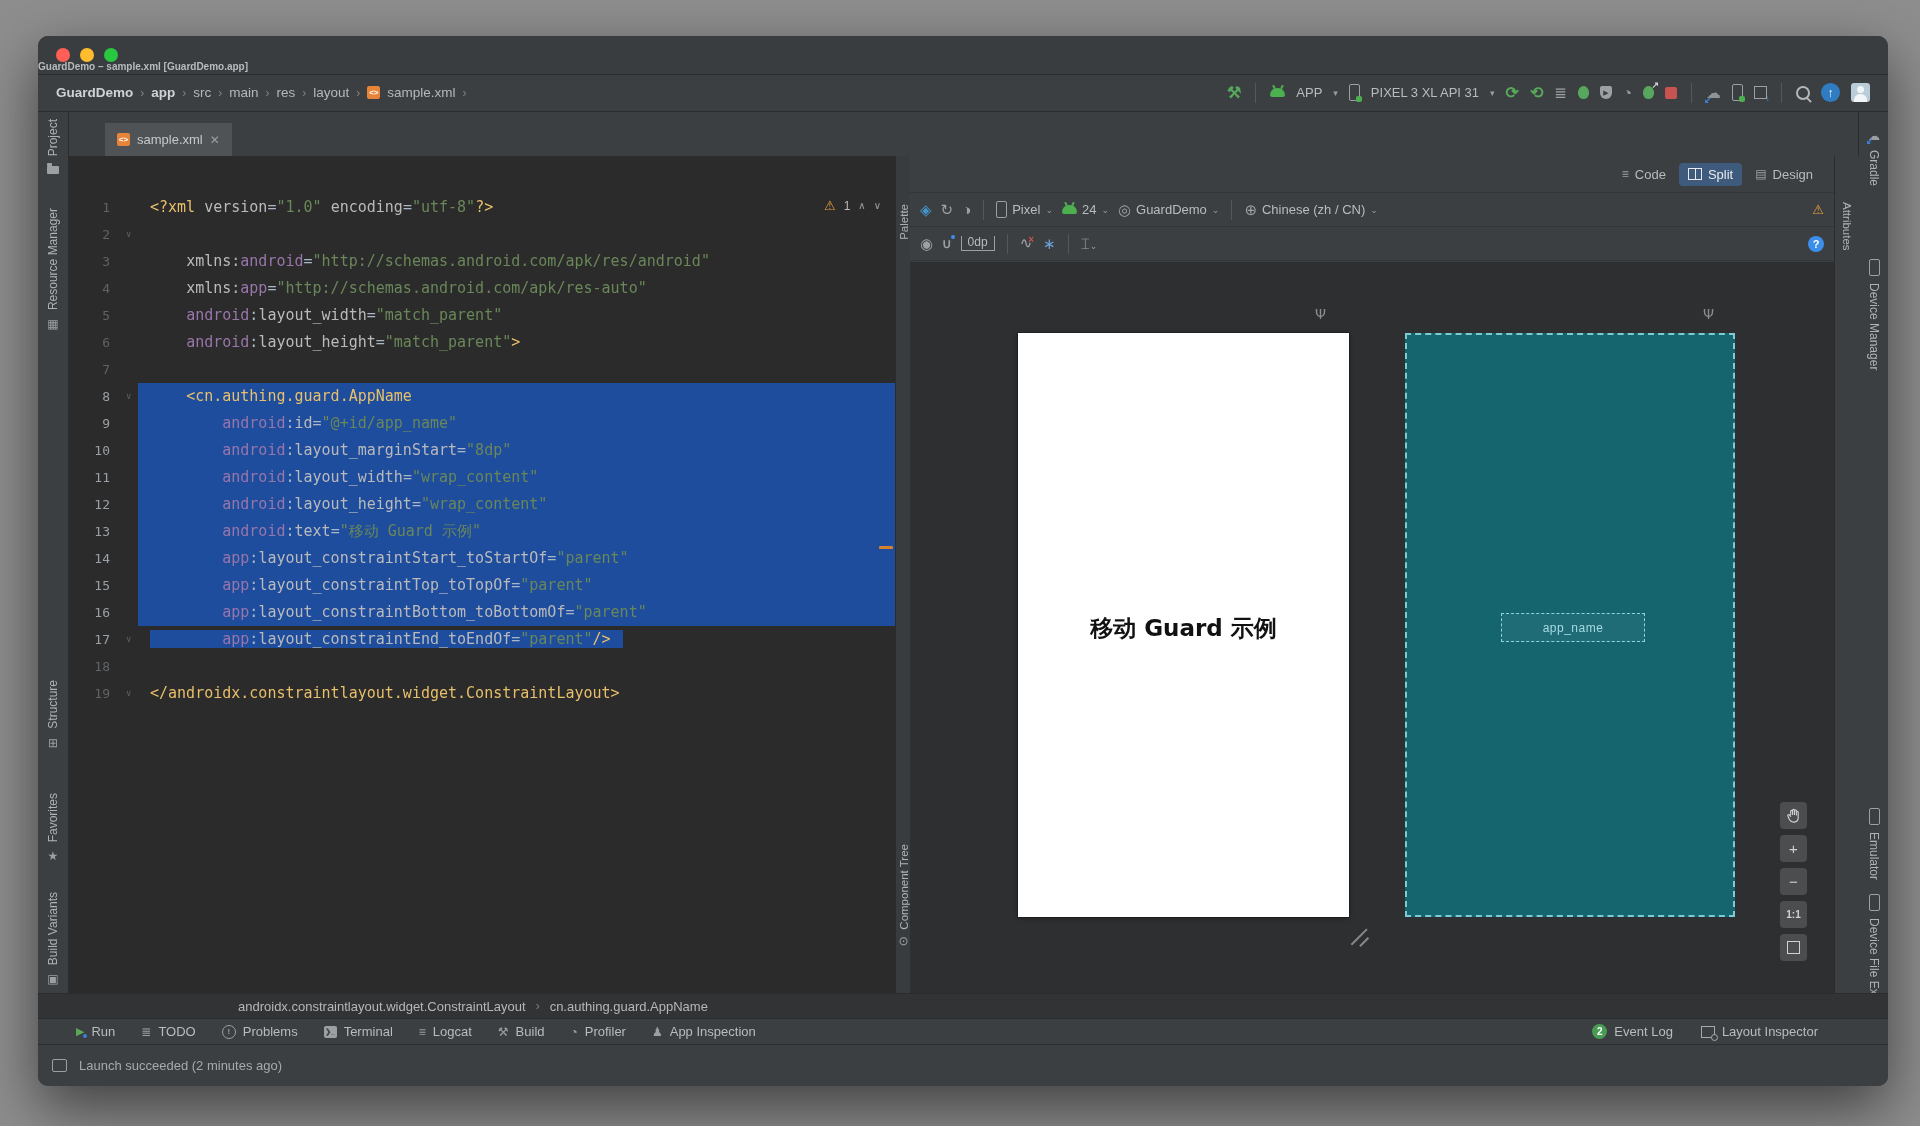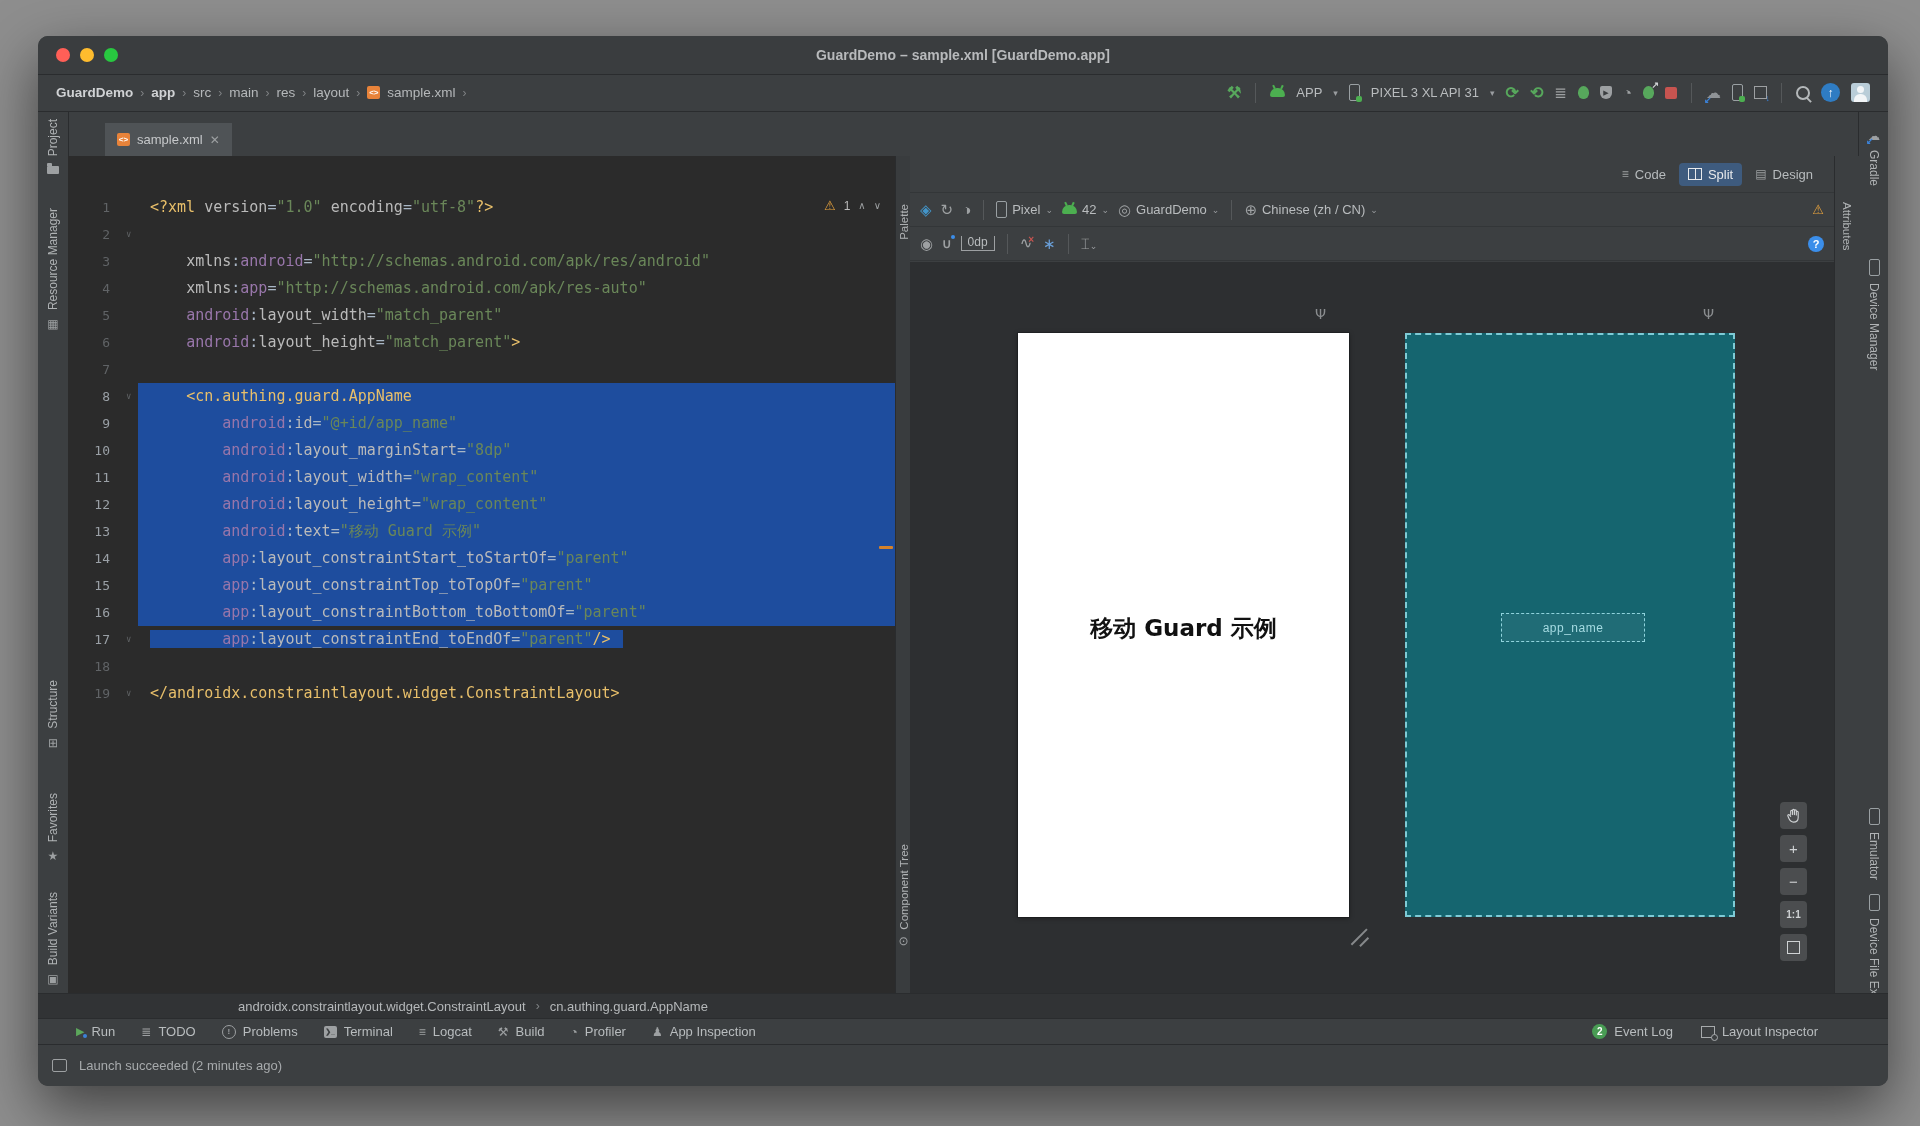--- a/index.html
+++ b/index.html
@@ -3,22 +3,22 @@
 <meta charset="utf-8">
 <style>
   html,body{margin:0;padding:0;width:1920px;height:1126px;background:#8e8e8e;overflow:hidden;
     font-family:"Liberation Sans",sans-serif;-webkit-font-smoothing:antialiased;}
   .window{position:absolute;left:38px;top:36px;width:1850px;height:1050px;background:#3c3f41;
     border-radius:10px;box-shadow:0 22px 60px rgba(0,0,0,.55);overflow:hidden;color:#bbbdbf;font-size:13px;}
   
   .titlebar{position:absolute;top:0;left:0;right:0;height:38px;background:#3a3d3f;border-bottom:1px solid #2a2c2e;}
   .tl{position:absolute;top:12px;width:14px;height:14px;border-radius:50%;}
   .tl.red{left:18px;background:#ff5f57}.tl.yellow{left:42px;background:#febc2e}.tl.green{left:66px;background:#28c840}
-  .wtitle{position:absolute;left:0;right:0;top:0;height:38px;line-height:38px;text-align:center;
-    color:#b8babc;font-weight:bold;font-size:14px;}
+  .wtitle{position:absolute;left:0;right:0;top:12px;height:38px;line-height:38px;text-align:left;
+    color:#b8babc;font-weight:bold;font-size:10px;}
   
   .toolbar{position:absolute;top:38px;left:0;right:0;height:38px;border-bottom:1px solid #2a2c2e;
     display:flex;align-items:center;padding:0 18px;box-sizing:border-box;}
   .crumbs{display:flex;align-items:center;gap:7px;font-size:13.5px;color:#b5b8ba;}
   .crumb.bold{font-weight:bold;color:#d0d2d4}
   .crumb-sep{color:#7f8284;font-size:12px}
   .spacer{flex:1}
   .tb-right{display:flex;align-items:center;gap:11px;}
   .sep-v{width:1px;height:20px;background:#55585a;margin:0 3px;}
   .gicon{color:#57a85c;font-size:16px;font-weight:bold}
@@ -328,21 +328,21 @@
       <span class="grayicon">↻</span>
       <span class="grayicon">◑</span>
       <span class="sep-v"></span>
       <span class="dd">
         <span class="i-phone"></span>
         <span>Pixel</span>
         <span class="caret">⌄</span>
       </span>
       <span class="dd">
         <span class="droid"></span>
-        <span>42</span>
+        <span>24</span>
         <span class="caret">⌄</span>
       </span>
       <span class="dd">
         <span class="grayicon">◎</span>
         <span>GuardDemo</span>
         <span class="caret">⌄</span>
       </span>
       <span class="sep-v"></span>
       <span class="dd">
         <span class="grayicon">⊕</span>

